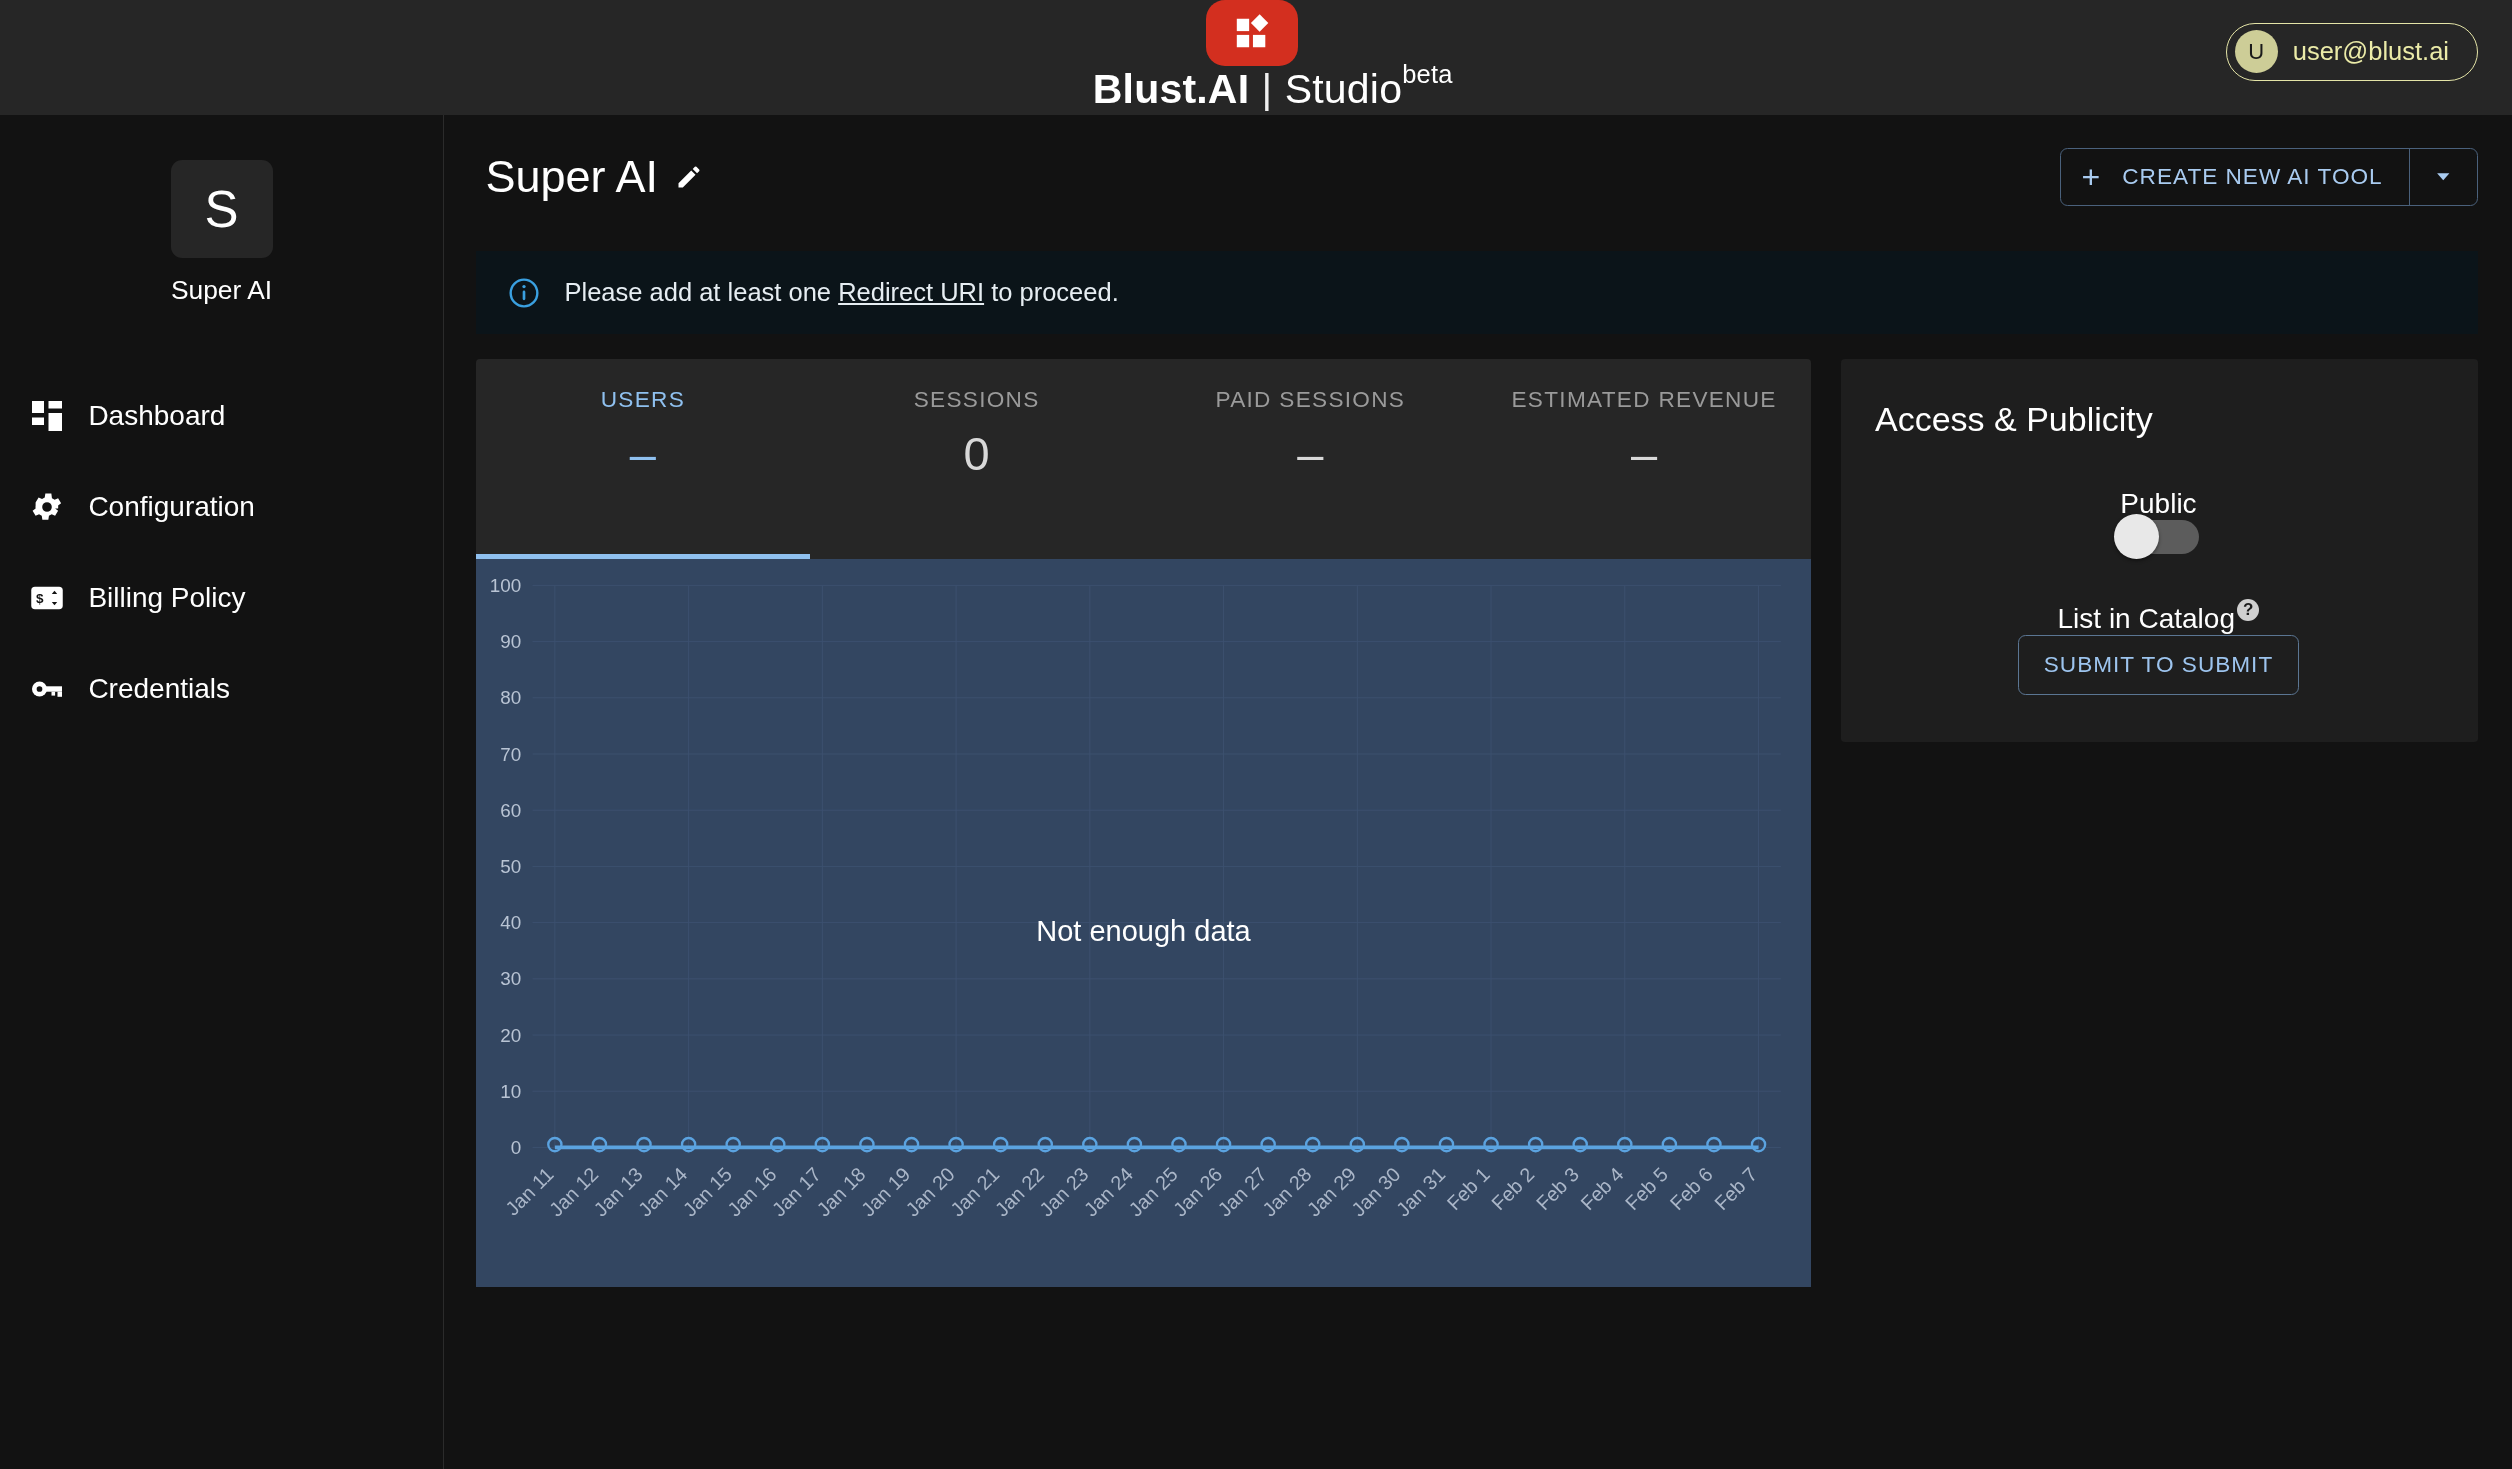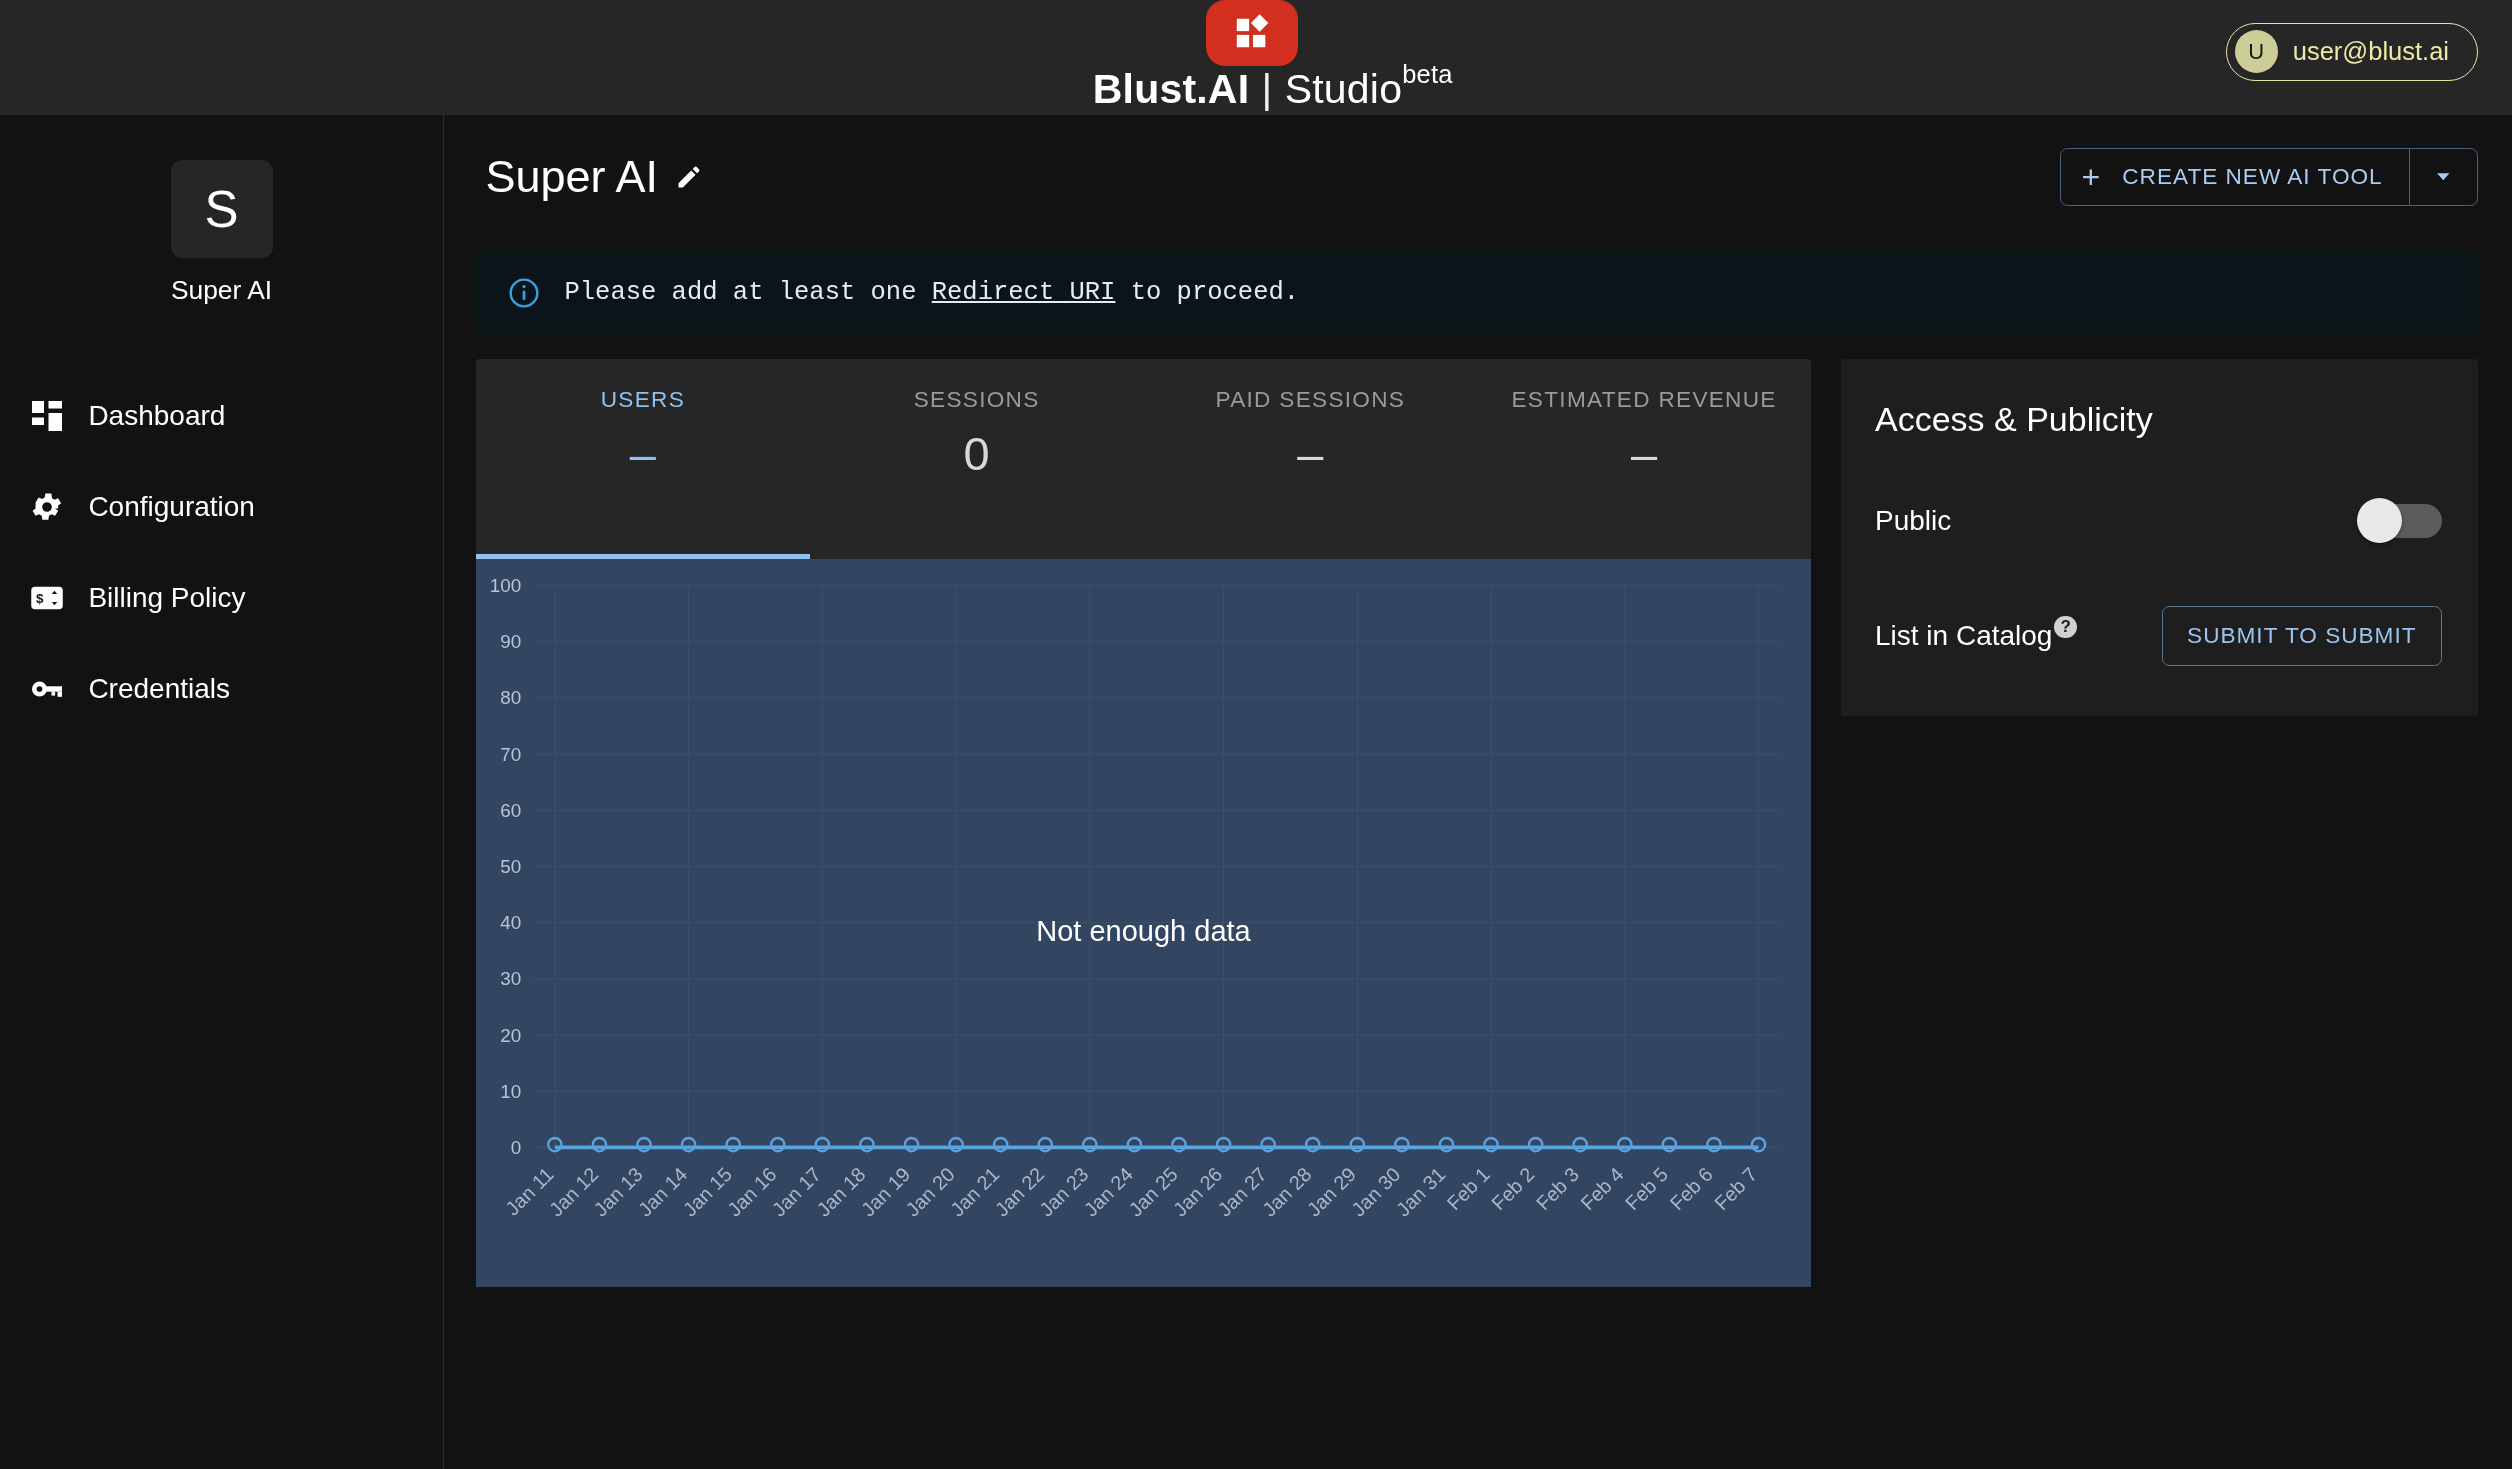--- a/index.html
+++ b/index.html
@@ -144,21 +144,21 @@
 
   
   .alert {
     margin-top: 13.2px;
     height: 83px;
     background: #0b1419;
     display: flex; align-items: center;
     padding-left: 32px;
   }
   .alert-icon { color: #3aa0e0; display: flex; align-items: center; margin-right: 24.5px; }
-  .alert-text { color: #e6edf2; font-size: 25.5px; font-family: Liberation Mono, monospace; }
+  .alert-text { color: #e6edf2; font-size: 25.5px; }
   .alert-link { color: #e6edf2; text-decoration: underline; cursor: pointer; }
 
   
   .content { display: flex; margin-top: 24.5px; gap: 30px; }
   .left-col { width: 1335px; flex: 0 0 1335px; }
   .right-col { flex: 1; }
 
   
   .stats-card { background: #262626; border-radius: 3.8px 3.8px 0 0; overflow: hidden; }
   .stats-tabs { display: flex; height: 200px; position: relative; }
@@ -211,20 +211,21 @@
   .panel {
     background: #1e1e1e;
     border-radius: 3.8px;
     padding: 41px 36px 47px 34px;
   }
   .panel-title { color: #ffffff; font-size: 34px; font-weight: 400; }
   .panel-row {
     display: flex; align-items: center;
     margin-top: 49px;
     min-height: 66px;
+    flex-direction: column;
   }
   .panel-label { color: #ffffff; font-size: 28px; display: flex; align-items: flex-start; }
   .help-icon {
     width: 22.6px; height: 22.6px; border-radius: 50%;
     background: #d0d0d0; color: #1b1b1b;
     font-size: 17px; font-weight: 700;
     display: inline-flex; align-items: center; justify-content: center;
     margin-left: 1.9px; position: relative; top: -3.8px;
     flex: 0 0 22.6px;
     cursor: pointer;

